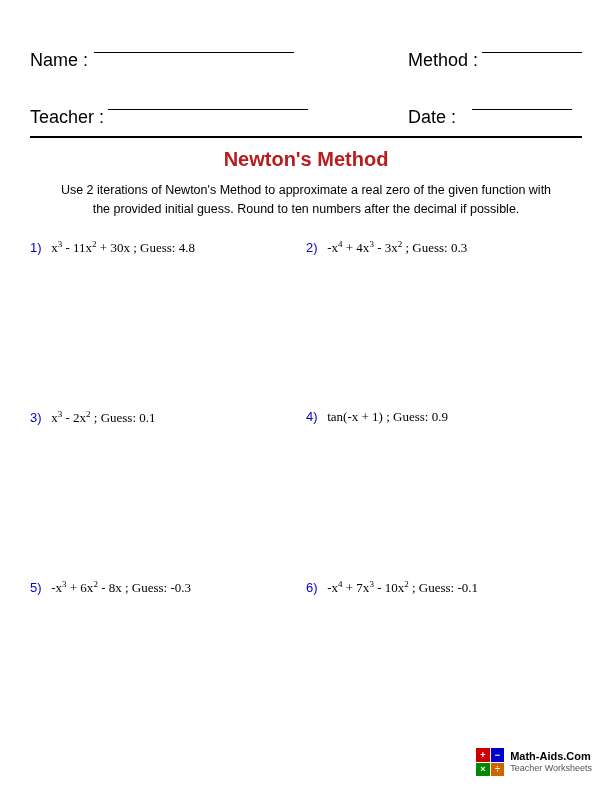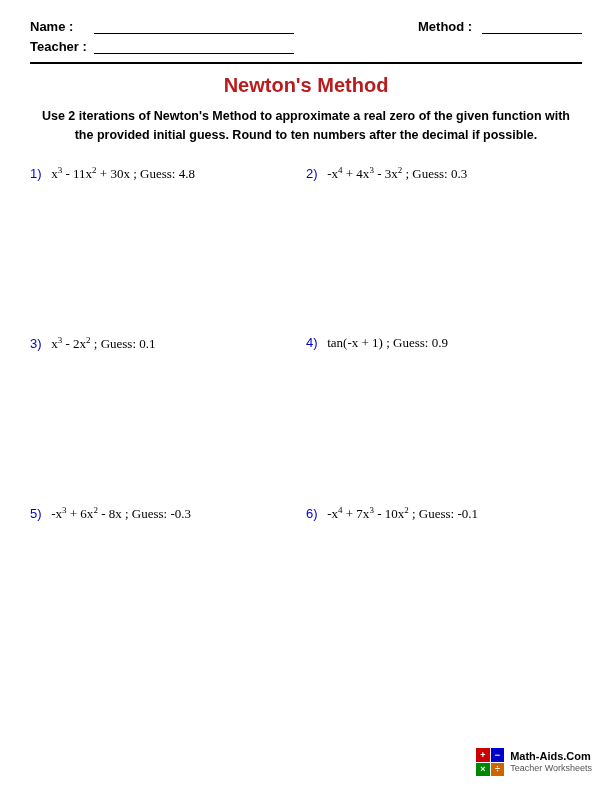--- a/index.html
+++ b/index.html
@@ -13,23 +13,24 @@
       position: relative;
       overflow: hidden;
     }
     .page {
       width: 612px;
       height: 792px;
       padding: 18px 30px 18px 30px;
       position: relative;
     }
     .header-label {
-      font-size: 13px;
-      font-weight: bold;
+      font-size: 18px;
+      font-weight: normal;
       min-width: 60px;
+      margin-top: 32px;
     }
     .header-line {
       border-bottom: 1px solid #000;
       display: inline-block;
     }
     .name-line { width: 200px; }
     .score-line { width: 100px; }
     .teacher-line { width: 200px; }
     .date-line { width: 100px; }
     .divider {
@@ -40,21 +41,21 @@
     .worksheet-title {
       text-align: center;
       font-size: 20px;
       font-weight: bold;
       color: #b91c1c;
       margin-bottom: 10px;
       font-family: Arial, sans-serif;
     }
     .instructions {
       font-size: 12.5px;
-      font-weight: bold;
+      font-weight: normal;
       text-align: center;
       margin-bottom: 16px;
       line-height: 1.5;
     }
     .problems-grid {
       display: grid;
       grid-template-columns: 1fr 1fr;
       gap: 0;
     }
     .problem-block {
@@ -152,20 +153,24 @@
       <div class="header-field">
         <span class="header-label">Teacher :</span>
         <span class="header-line teacher-line">&nbsp;</span>
       </div>
     </div>
     <div class="right-header">
       <div class="header-field">
         <span class="header-label">Method :</span>
         <span class="header-line score-line">&nbsp;</span>
       </div>
+      <div class="header-field">
+        <span class="header-label">Date :</span>
+        <span class="header-line date-line">&nbsp;</span>
+      </div>
     </div>
   </div>
 
   <hr class="divider">
 
   <div class="worksheet-title">Newton's Method</div>
 
   <div class="instructions">
     Use 2 iterations of Newton's Method to approximate a real zero of the given function with<br>
     the provided initial guess. Round to ten numbers after the decimal if possible.

